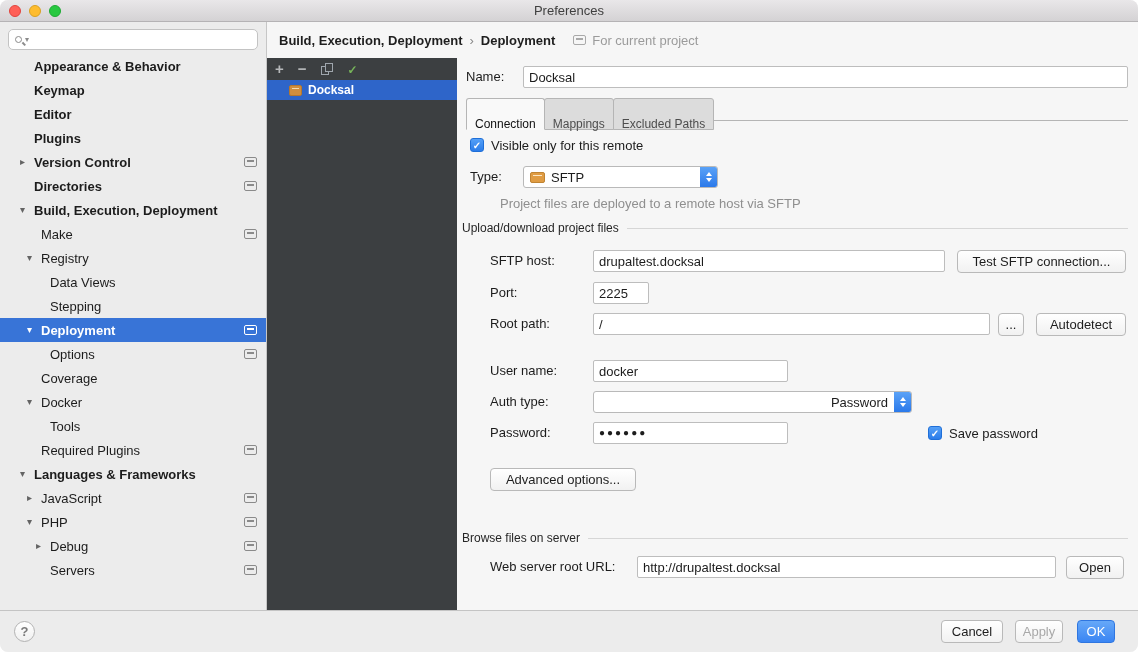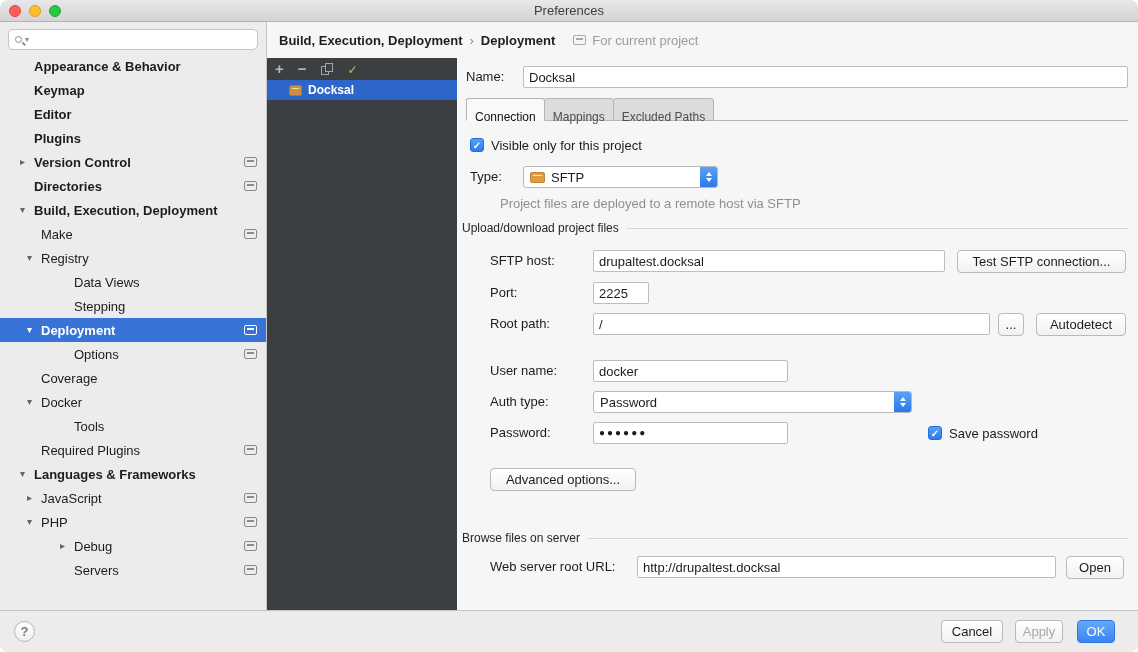--- a/index.html
+++ b/index.html
@@ -20,21 +20,21 @@
   .sidebar { position:absolute; left:0; top:22px; width:267px; height:588px; background:#ececec; border-right:1px solid #c6c6c6; }
   .search-box { position:absolute; left:8px; top:7px; width:250px; height:21px; background:#ffffff;
     border:1px solid #c3c3c3; border-radius:5px; display:flex; align-items:center; padding-left:6px; gap:3px; }
   .mag { width:7px; height:7px; border:1.5px solid #8b8b8b; border-radius:50%; position:relative; flex:0 0 auto; }
   .mag::after { content:""; position:absolute; left:6px; top:6px; width:4px; height:1.5px; background:#8b8b8b; transform:rotate(45deg); }
   .sch { font-size:8px; color:#8b8b8b; }
   .search-input { flex:1; border:none; outline:none; background:transparent; font-size:12px; height:17px; font-family:"Liberation Sans",sans-serif; }
 
   .tree { position:absolute; left:0; top:32px; right:0; }
   .trow { position:relative; height:24px; display:flex; align-items:center; font-size:13px; color:#1c1c1c; }
-  .l0 { padding-left:20px; } .l1 { padding-left:27px; } .l2 { padding-left:60px; }
+  .l0 { padding-left:20px; } .l1 { padding-left:27px; } .l2 { padding-left:36px; }
   .ar, .sp { flex:0 0 14px; width:14px; font-size:10px; color:#646464; line-height:24px; }
   .ar.d::before { content:"▾"; } .ar.r::before { content:"▸"; }
   .b .lbl { font-weight:bold; }
   .sel { background:#3874d7; }
   .sel .lbl { color:#ffffff; font-weight:bold; }
   .sel .ar { color:#ffffff; }
   .ric { position:absolute; right:9px; top:7px; width:13px; height:10px; border:1px solid #8a8a8a; border-radius:2px; }
   .ric::after { content:""; position:absolute; left:2px; top:1.5px; right:2px; height:2px; background:#8a8a8a; }
   .sel .ric { border-color:#ffffff; } .sel .ric::after { background:#ffffff; }
 
@@ -65,21 +65,21 @@
   .flabel { height:22px; line-height:22px; white-space:nowrap; }
   .field { height:22px; border:1px solid #bdbdbd; border-radius:2px; background:#ffffff; font-size:13px;
     padding:0 5px; font-family:"Liberation Sans",sans-serif; color:#1c1c1c; outline:none; }
   .pwd { font-size:10px; letter-spacing:2px; line-height:22px; }
   .btn { height:23px; background:linear-gradient(#ffffff,#f1f1f1); border:1px solid #b9b9b9; border-radius:4px;
     font-size:13px; color:#1d1d1d; font-family:"Liberation Sans",sans-serif; display:flex; align-items:center; justify-content:center; cursor:default; }
   .btn.disabled { color:#a8a8a8; }
   .btn.ok { background:linear-gradient(#66a8f8,#3a85f3); border-color:#2f76e0; color:#ffffff; }
 
   .tabbar { display:flex; height:23px; z-index:2; }
-  .tab { height:23px; line-height:21px; padding:8px 8px; font-size:12px; color:#4d4d4d; background:#dcdcdc;
+  .tab { height:23px; line-height:21px; padding:15px 8px; font-size:12px; color:#4d4d4d; background:#dcdcdc;
     border:1px solid #b5b5b5; border-radius:3px 3px 0 0; margin-right:-1px; }
   .tab.active { background:#f9f9f9; border-bottom-color:#f9f9f9; color:#111111; z-index:3; }
   .tab-underline { height:1px; background:#b5b5b5; z-index:1; }
 
   .cbrow { display:flex; align-items:center; gap:7px; height:16px; }
   .cb { width:14px; height:14px; border-radius:3px; background:linear-gradient(#55a0f7,#2b7ce9); border:1px solid #1f6fd8;
     color:#ffffff; font-size:10px; line-height:13px; text-align:center; flex:0 0 auto; }
   .cb::before { content:"✓"; font-weight:bold; }
 
   .combo { position:absolute; height:22px; background:#ffffff; border:1px solid #b9b9b9; border-radius:3px;
@@ -254,21 +254,21 @@
 
     <div class="tabbar a" style="left:9px; top:40px;">
       <div class="tab active">Connection</div>
       <div class="tab">Mappings</div>
       <div class="tab">Excluded Paths</div>
     </div>
     <div class="tab-underline a" style="left:9px; top:62px; width:662px;"></div>
 
     <div class="cbrow a" style="left:13px; top:79px;">
       <span class="cb"></span>
-      <span>Visible only for this project</span>
+      <span>Visible only for this remote</span>
     </div>
 
     <div class="flabel a" style="left:13px; top:108px;">Type:</div>
     <div class="combo" style="left:66px; top:108px; width:195px;">
       <span class="sftp-ic"></span>
       <span class="combo-text">SFTP</span>
       <span class="stepper"></span>
     </div>
 
     <div class="help-text a" style="left:43px; top:138px;text-align:center;">Project files are deployed to a remote host via SFTP</div>
@@ -287,21 +287,21 @@
 
     <div class="flabel a" style="left:33px; top:255px;">Root path:</div>
     <input class="field a" style="left: 136px; top: 255px; width: 397px;" value="/">
     <button class="btn a" style="left:541px; top:255px; width:26px;">...</button>
     <button class="btn a" style="left:579px; top:255px; width:90px;">Autodetect</button>
 
     <div class="flabel a" style="left:33px; top:302px;">User name:</div>
     <input class="field a" style="left: 136px; top: 302px; width: 195px;" value="docker">
 
     <div class="flabel a" style="left:33px; top:333px;">Auth type:</div>
-    <div class="combo" style="left:136px; top:333px; width:319px;">
+    <div class="combo" style="left:136px; top:333px; width:319px;text-align:right;">
       <span class="combo-text">Password</span>
       <span class="stepper"></span>
     </div>
 
     <div class="flabel a" style="left:33px; top:364px;">Password:</div>
     <input class="field pwd a" style="left: 136px; top: 364px; width: 195px;" value="●●●●●●">
     <div class="cbrow a" style="left:471px; top:367px;">
       <span class="cb"></span>
       <span>Save password</span>
     </div>

